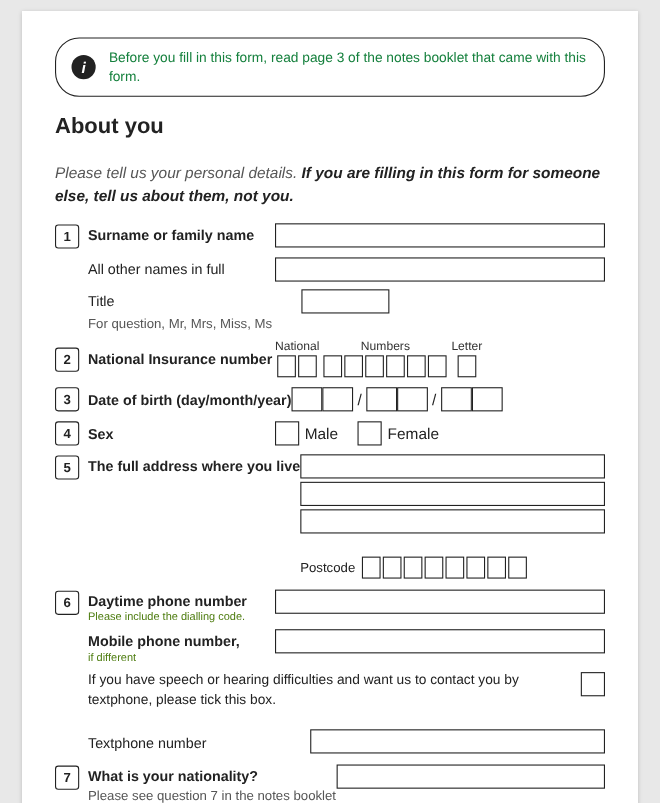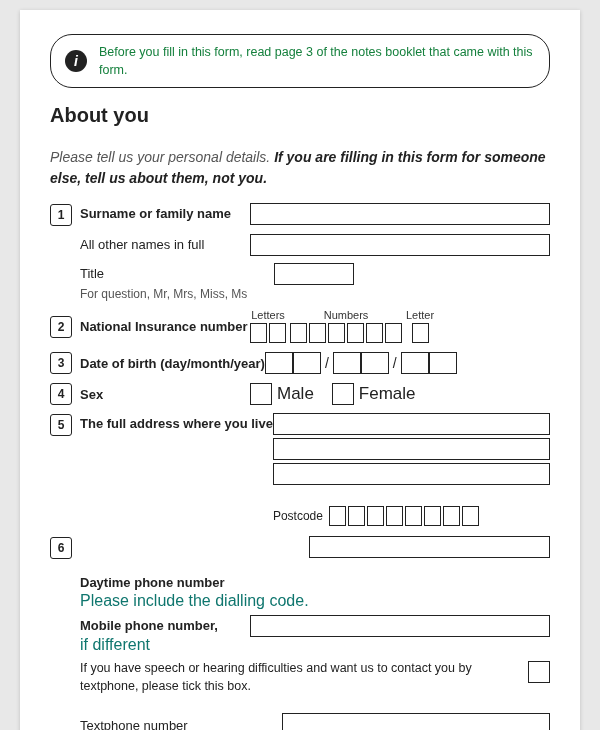--- a/index.html
+++ b/index.html
@@ -150,21 +150,21 @@
       gap: 0;
     }
     .sex-box {
       border: 1.5px solid #222;
       width: 22px;
       height: 22px;
       background: #fff;
       display: inline-block;
       margin-right: 5px;
     }
-    .sex-label { font-size: 17px; margin-right: 18px; }
+    .sex-label { font-size: 14px; margin-right: 18px; }
     
     .address-block {
       display: flex;
       flex-direction: column;
       gap: 3px;
       flex: 1;
     }
     .address-line {
       border: 1.5px solid #222;
       height: 22px;
@@ -200,22 +200,22 @@
       border: 1.5px solid #222;
       width: 22px;
       height: 22px;
       background: #fff;
       flex-shrink: 0;
       margin-left: 10px;
       margin-top: 2px;
     }
     .title-label { font-size: 12px; color: #555; }
     .sub-label {
-      font-size: 16px;
-      color: #0f766e;
+      font-size: 10px;
+      color: #4d7c0f;
       font-weight: normal;
     }
     .nationality-note {
       font-size: 12px;
       color: #555;
       line-height: 1.4;
       margin-left: 0;
     }
   </style>
 </head>
@@ -257,21 +257,21 @@
     </div>
   </div>
 
   <div class="form-row" style="margin-top:8px; align-items:center;">
     <div class="step-num">2</div>
     <div class="field-label">National Insurance number</div>
     <div>
 
       <div style="display:flex; align-items:flex-end; gap:4px;">
         <div class="ni-group">
-          <div class="ni-group-label">Letters</div>
+          <div class="ni-group-label">National</div>
           <div style="display:flex; gap:2px;">
             <div class="ni-box"></div>
             <div class="ni-box"></div>
           </div>
         </div>
         <div class="ni-group">
           <div class="ni-group-label">Numbers</div>
           <div style="display:flex; gap:2px;">
             <div class="ni-box"></div>
             <div class="ni-box"></div>
@@ -337,21 +337,21 @@
           <div class="postcode-box"></div>
         </div>
       </div>
     </div>
   </div>
 
   <div class="form-row" style="align-items:flex-start; margin-top:10px;">
     <div class="step-num">6</div>
     <div style="flex:1;">
       <div style="display:flex; align-items:flex-start; margin-bottom:5px;">
-        <div style="min-width:170px;margin-top:36px;">
+        <div style="min-width:170px;">
           <div class="field-label">Daytime phone number</div>
           <div class="sub-label">Please include the dialling code.</div>
         </div>
         <input type="text" style="border: 1.5px solid rgb(34, 34, 34); height: 22px; flex: 1 1 0%; background: rgb(255, 255, 255);">
       </div>
       <div style="display:flex; align-items:flex-start; margin-bottom:5px;">
         <div style="min-width:170px;">
           <div class="field-label">Mobile phone number,</div>
           <div class="sub-label">if different</div>
         </div>

